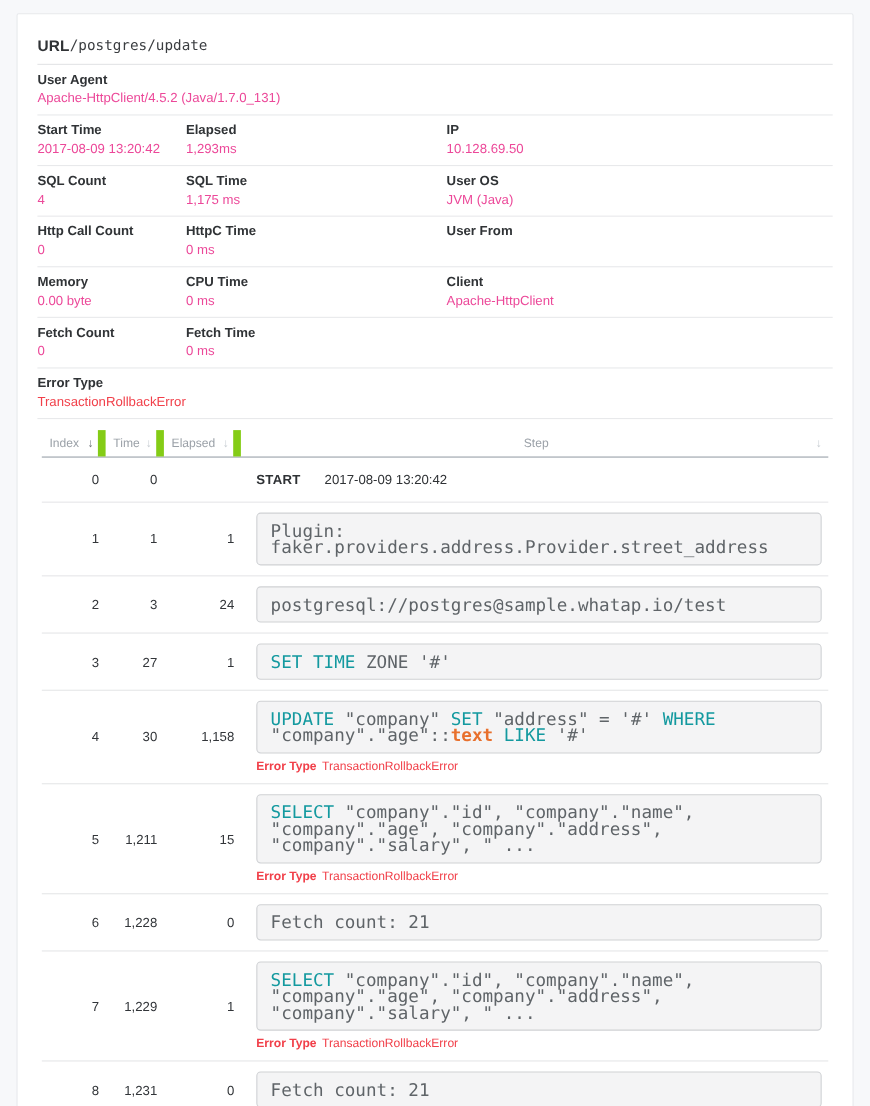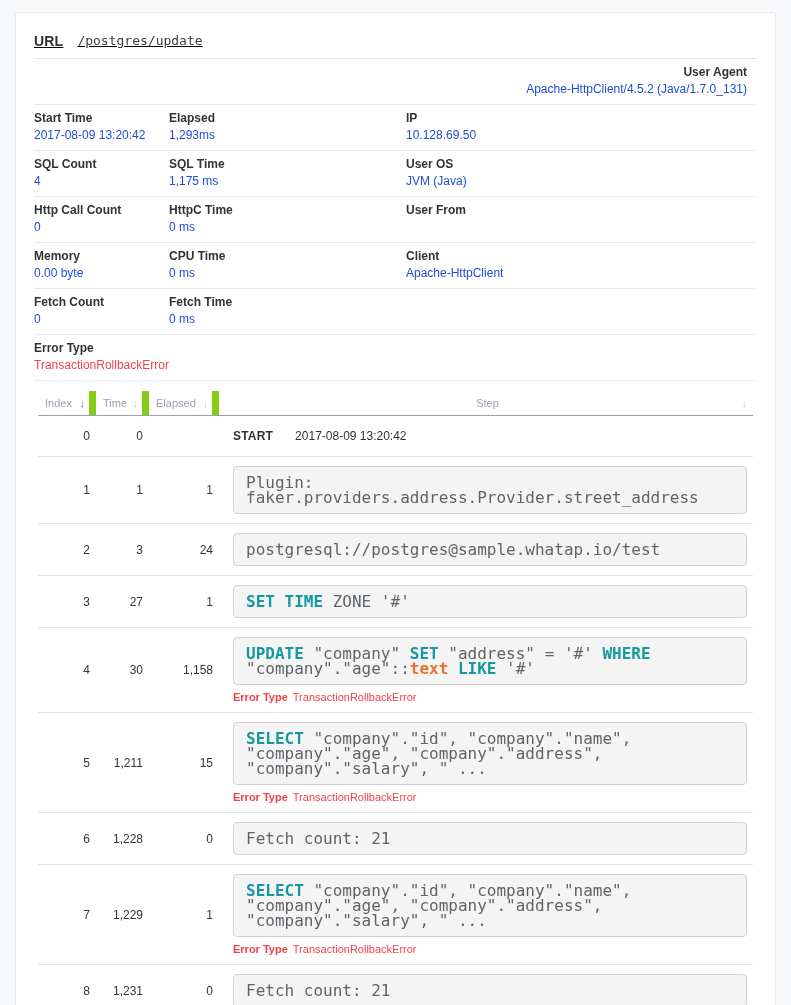--- a/index.html
+++ b/index.html
@@ -6,31 +6,31 @@
   html, body { background: #f7f8fa; font-family: "Liberation Sans", sans-serif; }
   body { width: 791px; }
 
   .card {
     margin: 12px 15px; width: 761px; background: #ffffff;
     border: 1px solid #e7e9ec; border-radius: 2px;
     padding: 12px 18px 26px 18px; min-height: 955px;
   }
 
   
-  .url-row { display: flex; align-items: flex-start; gap: 14px; padding: 8px 0 9px 0; border-bottom: 1px solid #e3e4e6; text-decoration: underline; }
+  .url-row { display: flex; align-items: flex-end; padding: 8px 0 9px 0; border-bottom: 1px solid #e3e4e6; }
   .url-label { font-weight: bold; font-size: 14px; color: #303336; letter-spacing: .2px; }
   .url-value { font-family: "DejaVu Sans Mono", monospace; font-size: 13px; color: #3a3d40; }
 
   
   .detail-row { display: grid; grid-template-columns: 135px 237px 1fr; border-bottom: 1px solid #e8e9eb; padding: 5px 0 6px 0; }
   .detail-cell { padding-right: 10px; }
-  .span-all { grid-column: 1 / -1; text-align: right; }
+  .span-all { grid-column: 1 / -1; }
   .span-rest { grid-column: 2 / -1; }
   .d-label { font-weight: bold; font-size: 12px; color: #303336; line-height: 17px; }
-  .d-value { font-size: 12px; color: #1d4ed8; line-height: 17px; min-height: 17px; }
+  .d-value { font-size: 12px; color: #ec4899; line-height: 17px; min-height: 17px; }
   .red { color: #f1404a !important; }
   .err-msg { max-width: 560px; }
 
   
   .step-table { margin: 10px 4px 0 4px; }
   .thead {
     display: grid; grid-template-columns: 58px 53px 70px 1fr;
     border-bottom: 1px solid #99a1a9; height: 25px; align-items: center;
   }
   .th { font-size: 11px; color: #9ba1a8; display: flex; align-items: center; height: 100%; padding: 0 4px 0 7px; }
@@ -51,21 +51,21 @@
 
   .marker-line { font-size: 12px; color: #2f3235; padding: 4px 0; }
   .marker-line b { margin-right: 22px; letter-spacing: .2px; }
 
   .stepbox {
     background: #f4f4f5; border: 1px solid #cfd1d4; border-radius: 4px;
     padding: 8px 12px; font-family: "DejaVu Sans Mono", monospace;
     font-size: 16px; line-height: 15px; color: #5f6468; white-space: pre-wrap;
     overflow-wrap: anywhere;
   }
-  .kw { color: #13999f; font-weight: bold; }
+  .kw { color: #13999f; font-weight: normal; }
   .orange { color: #e8702d; font-weight: bold; }
 
   .err-line { margin-top: 6px; font-size: 11px; }
   .err-line .err-label { font-weight: bold; color: #f1404a; margin-right: 5px; }
   .err-line .err-value { color: #f1404a; }
 </style>
 </head>
 <body>
 
 <div class="card">

